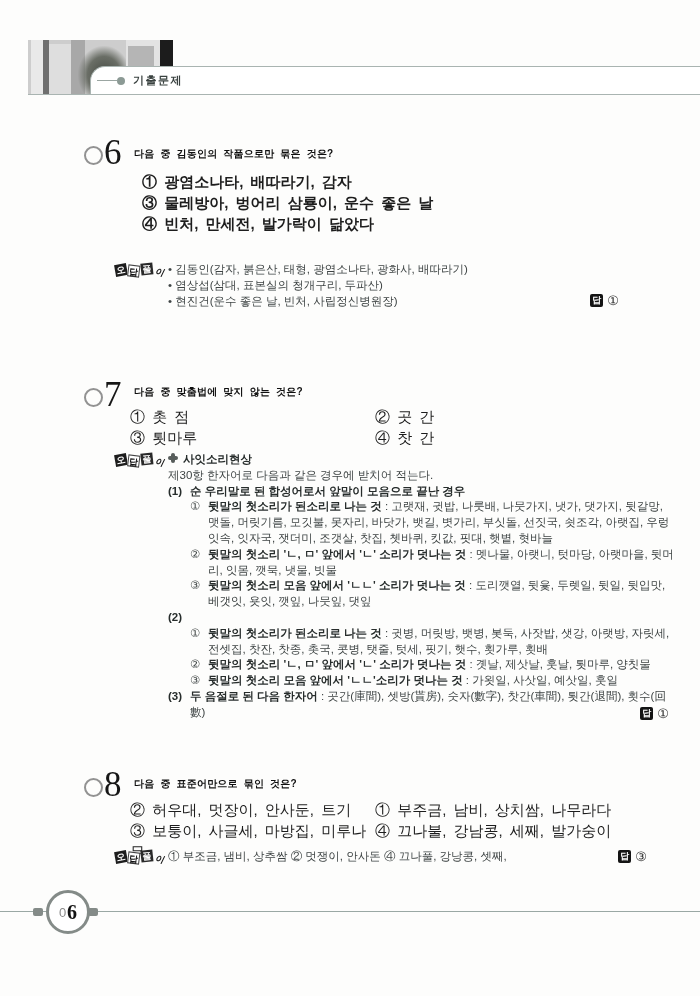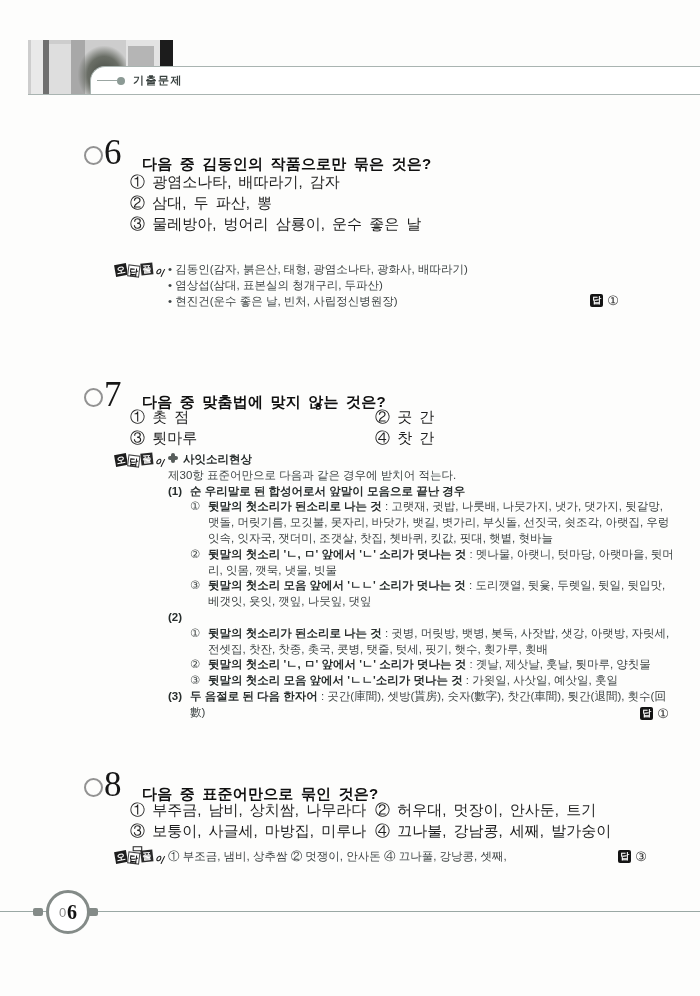--- a/index.html
+++ b/index.html
@@ -26,25 +26,25 @@
   .tab-line{width:20px;height:1px;background:#9ba6a2;}
   .tab-bullet{width:8px;height:8px;border-radius:50%;background:#8c9a95;margin-right:8px;}
   .tab-label{font-size:11px;font-weight:700;color:#39413f;letter-spacing:1.5px;}
   .hline{left:28px;top:94px;width:672px;height:1px;background:#a9b4b1;z-index:3;}
 
   
   .qnum{display:flex;align-items:flex-end;}
   .ring{display:inline-block;width:15px;height:15px;border:2px solid #929292;border-radius:50%;
         margin:0 1px 5px 0;background:transparent;}
   .numeral{font-family:"Liberation Serif",serif;font-size:35px;line-height:34px;color:#161616;}
-  .qtitle{margin:12px;font-size:15px;font-weight:700;color:#0f0f0f;word-spacing:3px;letter-spacing:0.2px;}
+  .qtitle{margin:4px;font-size:10px;font-weight:700;color:#0f0f0f;word-spacing:3px;letter-spacing:0.2px;}
   .opts{list-style:none;margin:0;padding:0;font-size:15px;color:#1d1d1d;word-spacing:3px;}
   .opts li{line-height:21px;}
   .opts2{display:grid;grid-template-columns:245px 1fr;grid-auto-rows:21px;}
-  #q6num{left:84px;top:136px;} #q6title{left:130px;top:143px;} #q6opts{left:130px;top:171px;}
+  #q6num{left:84px;top:136px;} #q6title{left:130px;top:143px;} #q6opts{left:142px;top:171px;font-weight:bold;}
   #q7num{left:84px;top:378px;} #q7title{left:130px;top:381px;} #q7opts{left:130px;top:406px;}
   #q8num{left:84px;top:768px;} #q8title{left:130px;top:773px;} #q8opts{left:130px;top:799px;}
 
   
   .note{font-size:11.5px;color:#3e4444;}
   #q6note{left:115px;top:262px;width:560px;}
   #q7note{left:115px;top:452px;width:560px;}
   #q8note{left:115px;top:849px;width:560px;}
   .logo{position:absolute;left:0;top:1px;width:50px;white-space:nowrap;}
   .lg{display:inline-block;width:12px;height:12px;line-height:12px;text-align:center;
@@ -101,22 +101,22 @@
   </div>
   <div class="abs hline"></div>
 
   <div id="q6num" class="abs qnum">
     <span class="ring"></span>
     <span class="numeral">6</span>
   </div>
   <h2 id="q6title" class="abs qtitle">다음 중 김동인의 작품으로만 묶은 것은?</h2>
   <ol id="q6opts" class="abs opts">
     <li>① 광염소나타, 배따라기, 감자</li>
-    <li>② 삼대, 두 파산, 뽕</li>
     <li>③ 물레방아, 벙어리 삼룡이, 운수 좋은 날</li>
+    <li>④ 빈처, 만세전, 발가락이 닮았다</li>
   </ol>
   <div id="q6note" class="abs note">
     <div class="logo">
       <span class="lg t1">오</span><span class="lg t2">답</span><span class="lg t3">풀</span><span class="lg t4">이</span>
     </div>
     <div class="nbody">
       <div class="nline">• 김동인(감자, 붉은산, 태형, 광염소나타, 광화사, 배따라기)</div>
       <div class="nline">• 염상섭(삼대, 표본실의 청개구리, 두파산)</div>
       <div class="nline">• 현진건(운수 좋은 날, 빈처, 사립정신병원장)</div>
     </div>
@@ -138,21 +138,21 @@
     <li>④ 찻 간</li>
   </ol>
   <div id="q7note" class="abs note">
     <div class="logo">
       <span class="lg t1">오</span><span class="lg t2">답</span><span class="lg t3">풀</span><span class="lg t4">이</span>
     </div>
     <div class="nbody">
       <div class="nb-heading">
         <span class="cross-icon"></span><b>사잇소리현상</b>
       </div>
-      <div class="nline">제30항 표준어만으로 다음과 같은 경우에 받치어 적는다.</div>
+      <div class="nline">제30항 한자어로 다음과 같은 경우에 받치어 적는다.</div>
 
       <div class="sec">
         <span class="sec-label">(1)</span>
         <span class="sec-title">순 우리말로 된 합성어로서 앞말이 모음으로 끝난 경우</span>
       </div>
       <div class="sub">
         <span class="sub-m">①</span>
         <span class="sub-t"><b>뒷말의 첫소리가 된소리로 나는 것</b><span> : 고랫재, 귓밥, 나룻배, 나뭇가지, 냇가, 댓가지, 뒷갈망, 맷돌, 머릿기름, 모깃불, 못자리, 바닷가, 뱃길, 볏가리, 부싯돌, 선짓국, 쇳조각, 아랫집, 우렁잇속, 잇자국, 잿더미, 조갯살, 찻집, 쳇바퀴, 킷값, 핏대, 햇볕, 혓바늘</span></span>
       </div>
       <div class="sub">
@@ -190,22 +190,22 @@
       <span class="aval">①</span>
     </div>
   </div>
 
   <div id="q8num" class="abs qnum">
     <span class="ring"></span>
     <span class="numeral">8</span>
   </div>
   <h2 id="q8title" class="abs qtitle">다음 중 표준어만으로 묶인 것은?</h2>
   <ol id="q8opts" class="abs opts opts2">
+    <li>② 허우대, 멋장이, 안사둔, 트기</li>
     <li>① 부주금, 남비, 상치쌈, 나무라다</li>
-    <li>② 허우대, 멋장이, 안사둔, 트기</li>
     <li>③ 보퉁이, 사글세, 마방집, 미루나무</li>
     <li>④ 끄나불, 강남콩, 세째, 발가숭이</li>
   </ol>
   <div id="q8note" class="abs note">
     <div class="logo">
       <span class="lg t1">오</span><span class="lg t2">답</span><span class="lg t3">풀</span><span class="lg t4">이</span>
     </div>
     <div class="nbody">
       <div class="nline">① 부조금, 냄비, 상추쌈 ② 멋쟁이, 안사돈 ④ 끄나풀, 강낭콩, 셋째,</div>
     </div>

